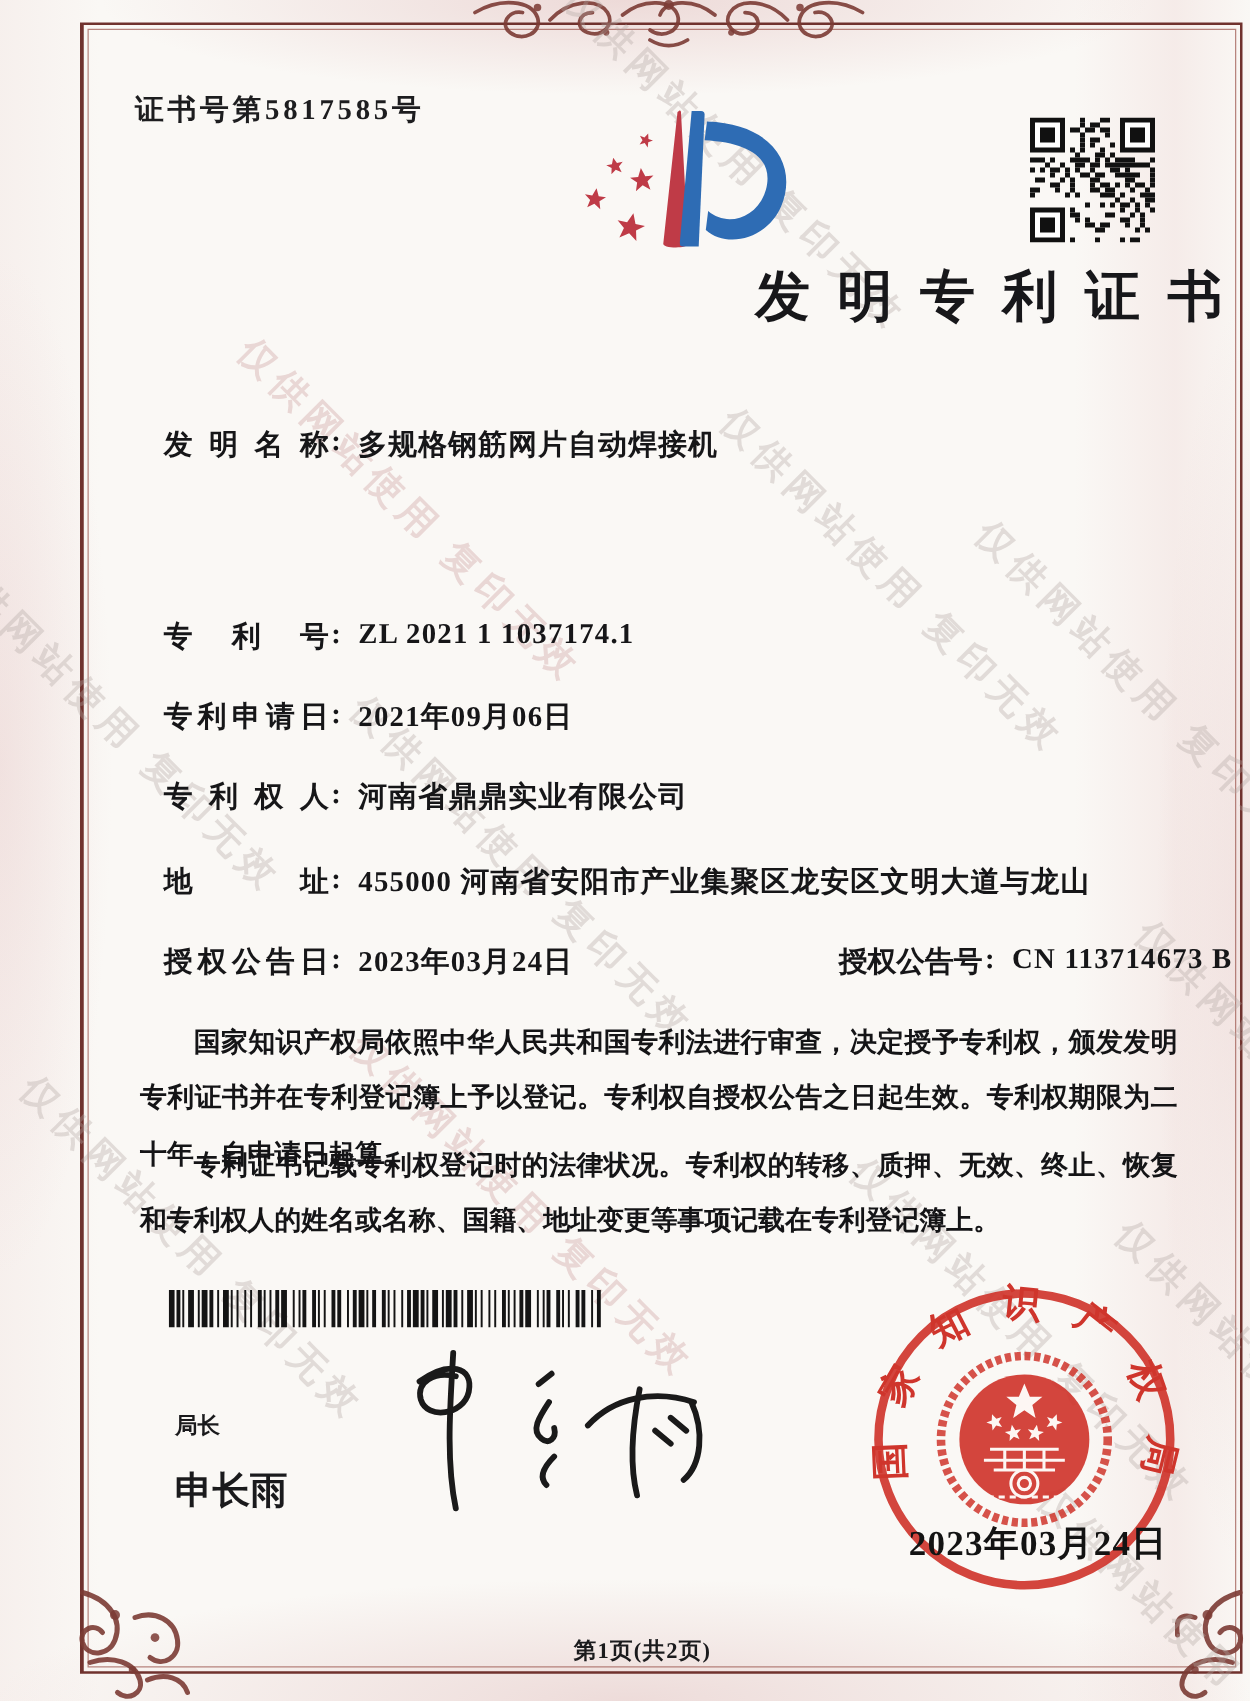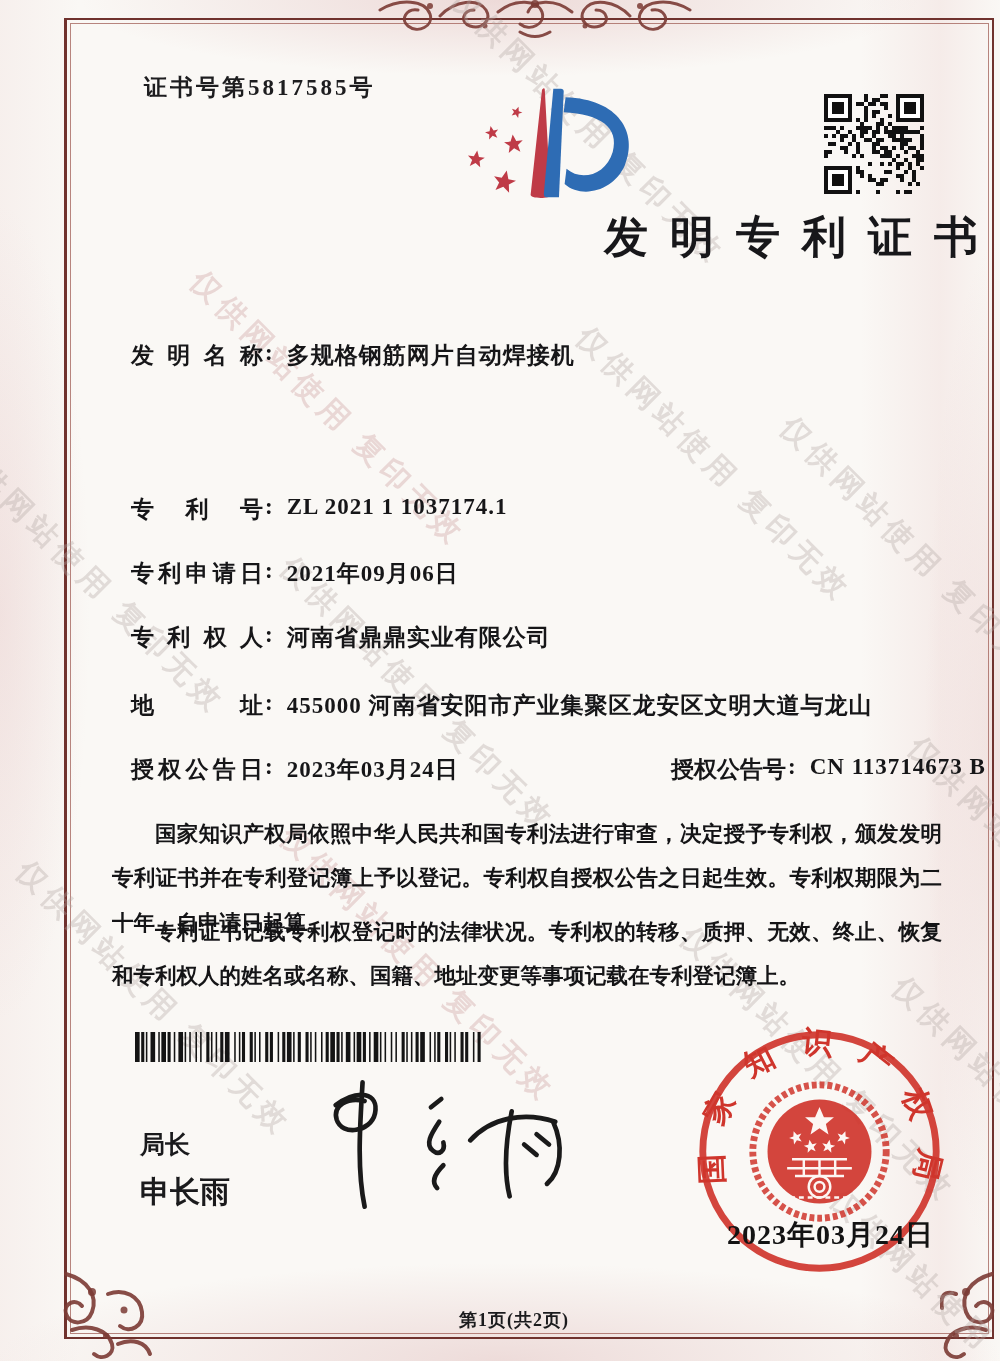--- a/index.html
+++ b/index.html
@@ -20,39 +20,39 @@
   .frame-inner{position:absolute;top:23px;left:70px;right:11px;bottom:27px;
       border:1px solid #a05e56;opacity:.75;pointer-events:none;}
   .ornament{position:absolute;pointer-events:none;}
   
   .wm{position:absolute;white-space:nowrap;font-size:30px;letter-spacing:6px;
       color:#b3a8a4;opacity:.35;transform:rotate(45deg);transform-origin:left top;
       font-family:"Liberation Sans","DejaVu Sans",sans-serif;font-weight:700;}
   .wm.pink{color:#cfa3a3;opacity:.38;}
   
   #cert-no{position:absolute;left:108px;top:72px;font-size:23px;letter-spacing:3px;
-      color:#1d1d1f;font-weight:600;margin-left:36px;}
+      color:#1d1d1f;font-weight:600;}
   #logo{position:absolute;left:437px;top:84px;}
   #qr{position:absolute;left:824px;top:94px;}
   #doc-title{position:absolute;left:0;right:0;top:208px;text-align:right;
       font-size:44px;font-weight:700;color:#17171a;letter-spacing:22px;text-indent:22px;}
   
   .frow{position:absolute;left:131px;font-size:23px;color:#161618;font-weight:600;white-space:nowrap;}
   .flabel{display:inline-block;width:132px;text-align:justify;text-align-last:justify;vertical-align:top;}
   .fcolon{display:inline-block;vertical-align:top;margin:0 14px 0 2px;}
   .fval{display:inline-block;vertical-align:top;letter-spacing:1px;}
   .fval .l2{display:block;}
   .fpair2{position:absolute;left:540px;top:0;}
   
   .para{position:absolute;left:112px;right:58px;text-indent:2em;font-size:21.5px;
       line-height:2.08;color:#141416;font-weight:600;text-align:justify;}
   
   #barcode{position:absolute;left:135px;top:1032px;}
   
-  #official-title{position:absolute;left:140px;top:1128px;font-size:25px;font-weight:700;
+  #official-title{position:absolute;left:140px;top:1128px;font-size:18px;font-weight:700;
       font-family:"Liberation Sans","DejaVu Sans",sans-serif;color:#1a1a1c;}
   #official-name{position:absolute;left:140px;top:1172px;font-size:30px;font-weight:700;
       font-family:"Liberation Sans","DejaVu Sans",sans-serif;color:#1a1a1c;}
   #signature{position:absolute;left:288px;top:1076px;}
   
   #seal{position:absolute;left:692px;top:1024px;}
   #seal-date{position:absolute;left:727px;top:1216px;font-size:28px;font-weight:700;
       color:#131313;letter-spacing:1px;}
   
   #page-footer{position:absolute;left:0;right:0;top:1308px;text-align:center;

